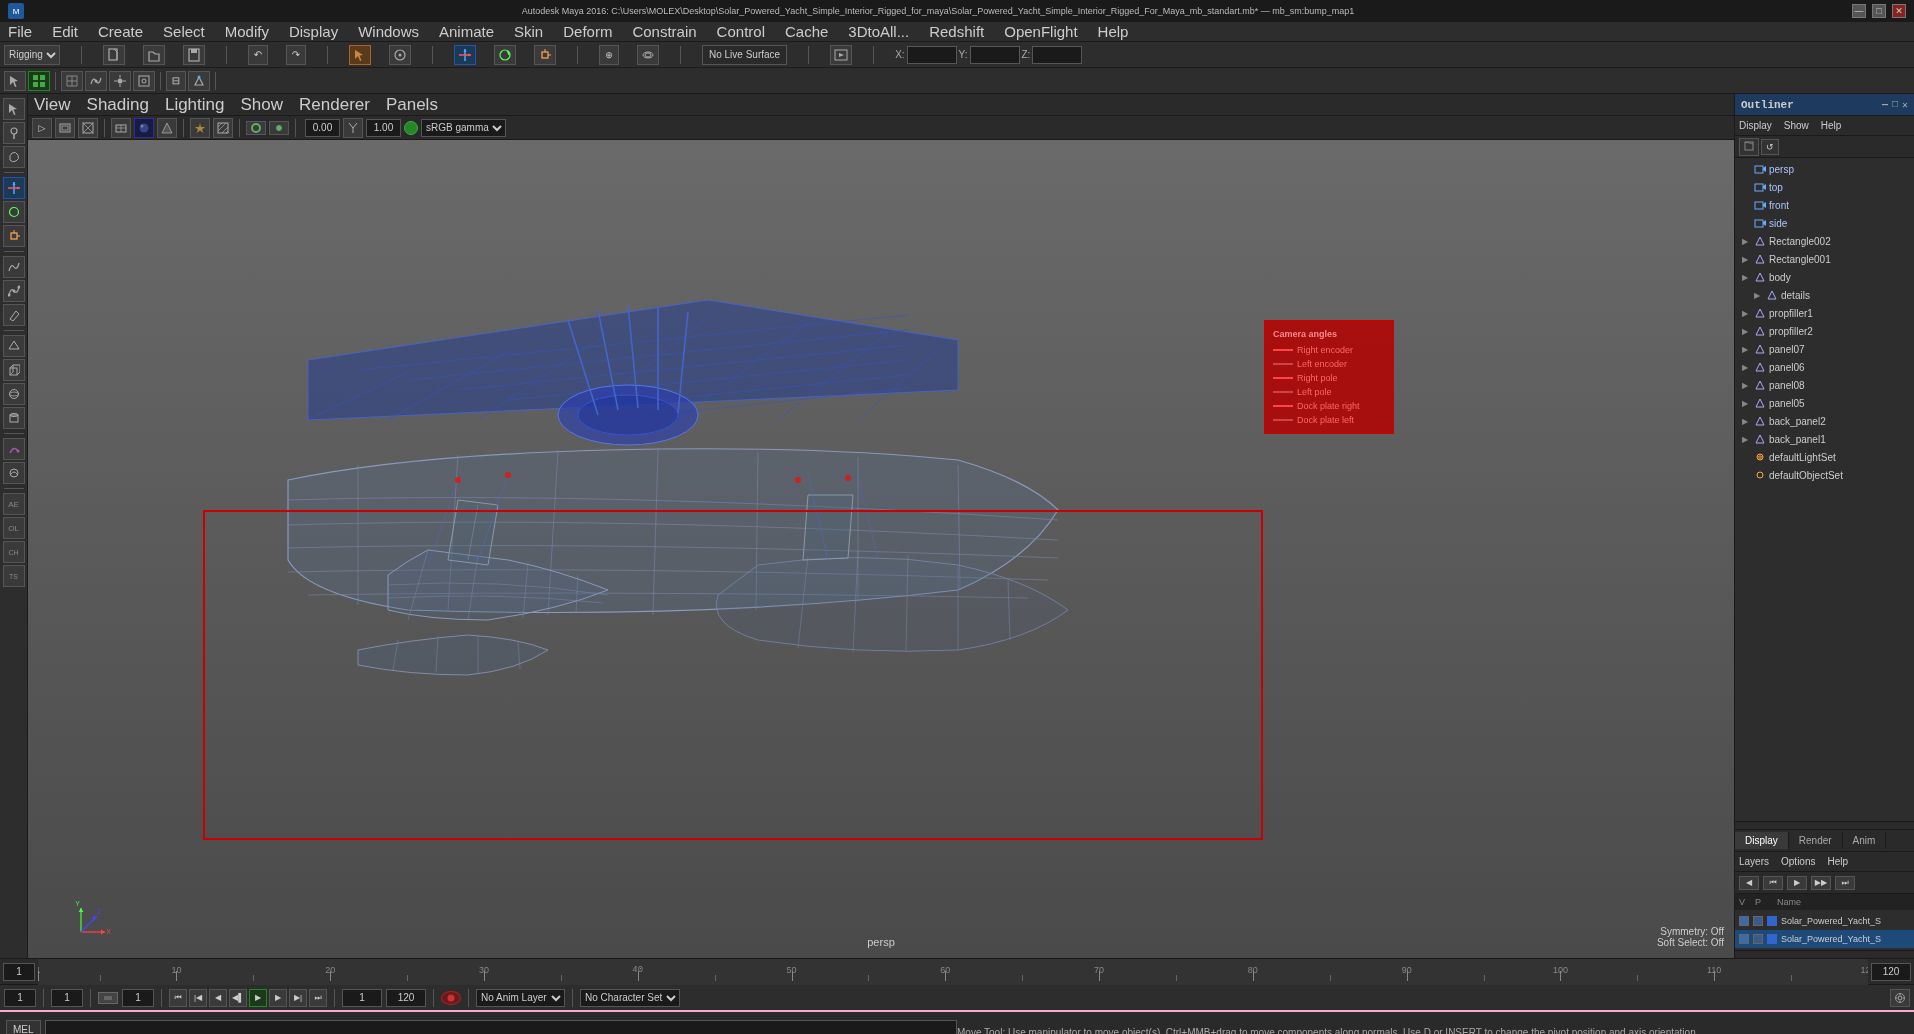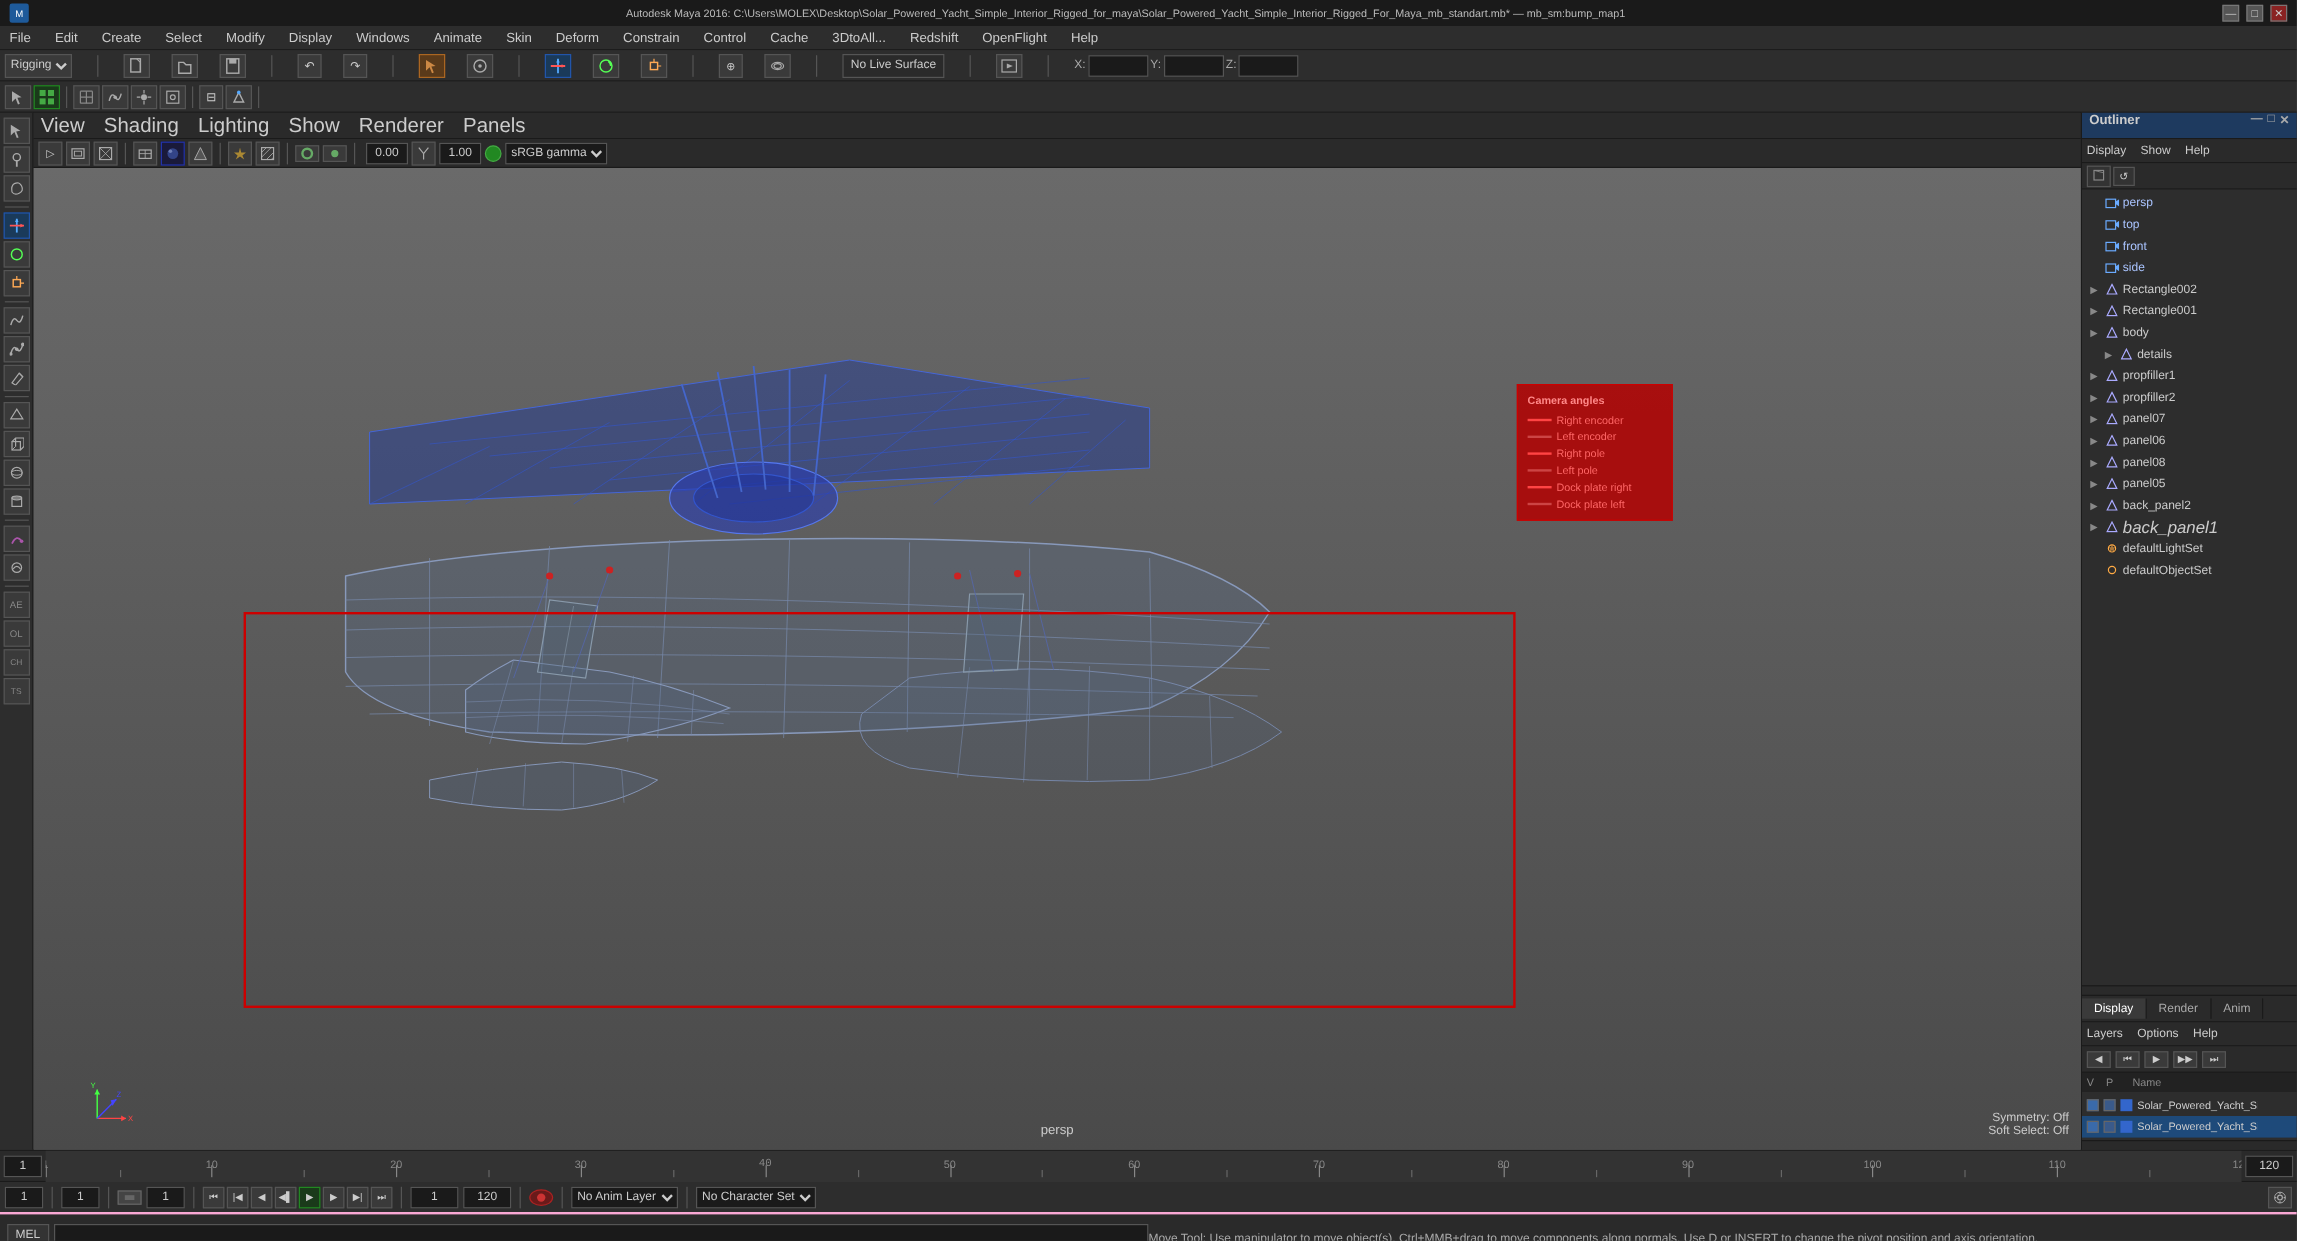--- a/index.html
+++ b/index.html
@@ -23,21 +23,21 @@
     
     #menubar {
       height: 20px;
       background: #2d2d2d;
       display: flex;
       align-items: center;
       padding: 0 4px;
       gap: 12px;
       border-bottom: 1px solid #1a1a1a;
     }
-    #menubar span { cursor: pointer; color: #ccc; font-size: 11px; padding: 2px 4px; }
+    #menubar span { cursor: pointer; color: #ccc; font-size: 15px; padding: 2px 4px; }
 
     
     #toolbar1 {
       height: 26px;
       background: #2d2d2d;
       display: flex;
       align-items: center;
       padding: 0 4px;
       gap: 18px;
       border-bottom: 1px solid #1a1a1a;
@@ -223,24 +223,25 @@
       width: 180px;
       background: #2a2a2a;
       border-left: 1px solid #1a1a1a;
       display: flex;
       flex-direction: column;
     }
     #outliner-header {
       height: 22px;
       background: #1e3a5f;
       display: flex;
-      align-items: flex-start;
+      align-items: center;
       justify-content: space-between;
       padding: 0 6px;
       border-bottom: 1px solid #1a1a1a;
+      font-family: Liberation Mono, monospace;
     }
     #outliner-header span { color: #ccc; font-size: 11px; font-weight: bold; }
     #outliner-header-btns { display: flex; gap: 4px; }
     #outliner-header-btns span { cursor: pointer; font-size: 10px; color: #aaa; }
 
     #outliner-menu {
       height: 20px;
       background: #2a2a2a;
       display: flex;
       align-items: center;
@@ -1249,21 +1250,21 @@
         <span style="font-size:10px;color:#ccc;">back_panel2</span>
       </div>
 
       <div class="tree-item">
         <div class="tree-expand" style="color:#888;">▶</div>
         <div class="tree-icon">
           <svg width="10" height="10" viewBox="0 0 10 10">
               <polygon points="1,9 5,1 9,9" fill="none" stroke="#aaaaff" stroke-width="1"></polygon>
             </svg>
         </div>
-        <span style="font-size:14px;color:#ccc;font-style:italic;">back_panel1</span>
+        <span style="font-size:10px;color:#ccc;">back_panel1</span>
       </div>
 
       <div class="tree-item">
         <div class="tree-expand"></div>
         <div class="tree-icon icon-set">
           <svg width="10" height="10" viewBox="0 0 10 10">
               <circle cx="5" cy="5" r="3" fill="none" stroke="#ffaa44" stroke-width="1"></circle>
               <polygon points="5,2 6,4 8,4 6.5,5.5 7,8 5,6.5 3,8 3.5,5.5 2,4 4,4" fill="#ffaa44" opacity="0.6"></polygon>
             </svg>
         </div>

